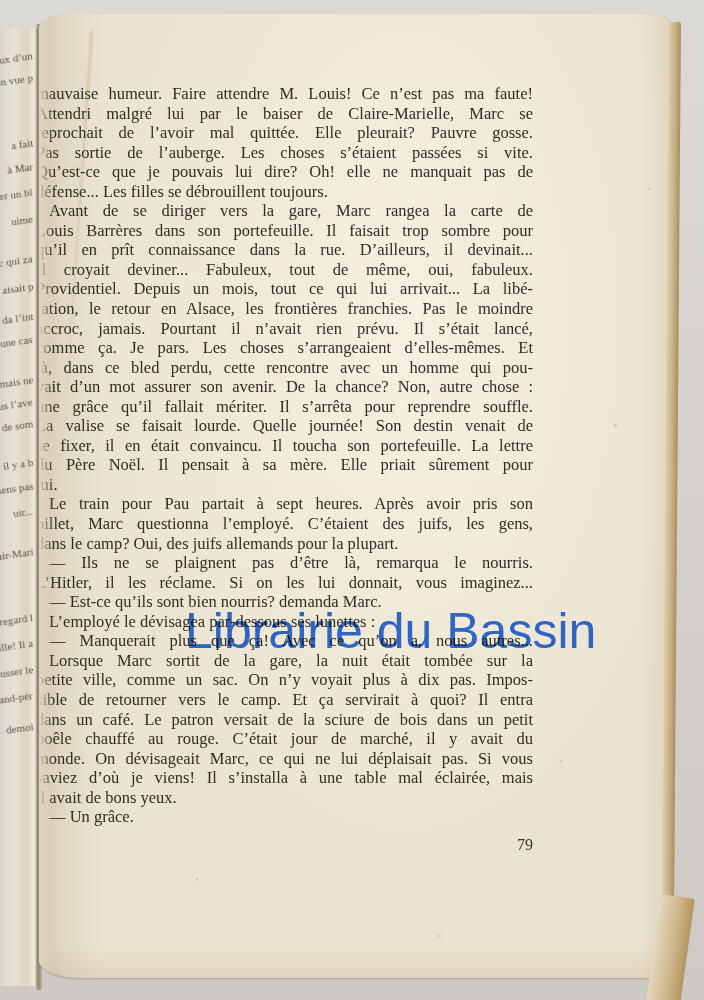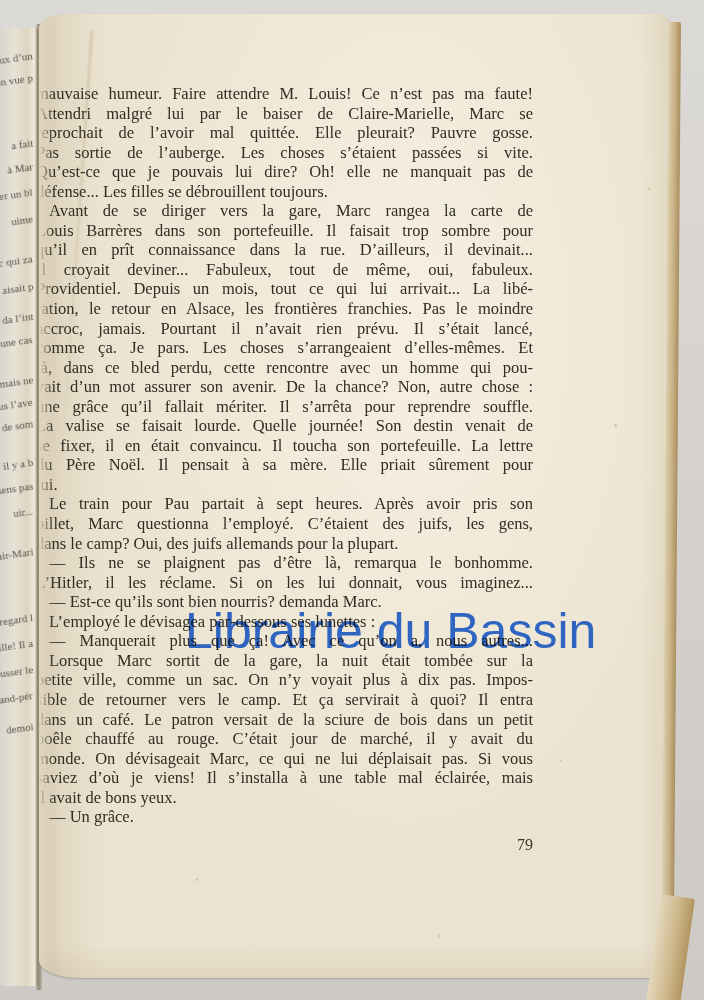--- a/index.html
+++ b/index.html
@@ -132,21 +132,21 @@
         <div class="text-line j">là, dans ce bled perdu, cette rencontre avec un homme qui pou-</div>
         <div class="text-line j">vait d’un mot assurer son avenir. De la chance? Non, autre chose :</div>
         <div class="text-line j">une grâce qu’il fallait mériter. Il s’arrêta pour reprendre souffle.</div>
         <div class="text-line j">La valise se faisait lourde. Quelle journée! Son destin venait de</div>
         <div class="text-line j">se fixer, il en était convaincu. Il toucha son portefeuille. La lettre</div>
         <div class="text-line j">du Père Noël. Il pensait à sa mère. Elle priait sûrement pour</div>
         <div class="text-line l">lui.</div>
         <div class="text-line j ind">Le train pour Pau partait à sept heures. Après avoir pris son</div>
         <div class="text-line j">billet, Marc questionna l’employé. C’étaient des juifs, les gens,</div>
         <div class="text-line l">dans le camp? Oui, des juifs allemands pour la plupart.</div>
-        <div class="text-line j ind">— Ils ne se plaignent pas d’être là, remarqua le bonhomme.</div>
+        <div class="text-line j ind">— Ils ne se plaignent pas d’être là, remarqua le nourris.</div>
         <div class="text-line j">L’Hitler, il les réclame. Si on les lui donnait, vous imaginez...</div>
         <div class="text-line l ind">— Est-ce qu’ils sont bien nourris? demanda Marc.</div>
         <div class="text-line l ind">L’employé le dévisagea par-dessous ses lunettes :</div>
         <div class="text-line j ind">— Manquerait plus que ça! Avec ce qu’on a, nous autres...</div>
         <div class="text-line j ind">Lorsque Marc sortit de la gare, la nuit était tombée sur la</div>
         <div class="text-line j">petite ville, comme un sac. On n’y voyait plus à dix pas. Impos-</div>
         <div class="text-line j">sible de retourner vers le camp. Et ça servirait à quoi? Il entra</div>
         <div class="text-line j">dans un café. Le patron versait de la sciure de bois dans un petit</div>
         <div class="text-line j">poêle chauffé au rouge. C’était jour de marché, il y avait du</div>
         <div class="text-line j">monde. On dévisageait Marc, ce qui ne lui déplaisait pas. Si vous</div>

